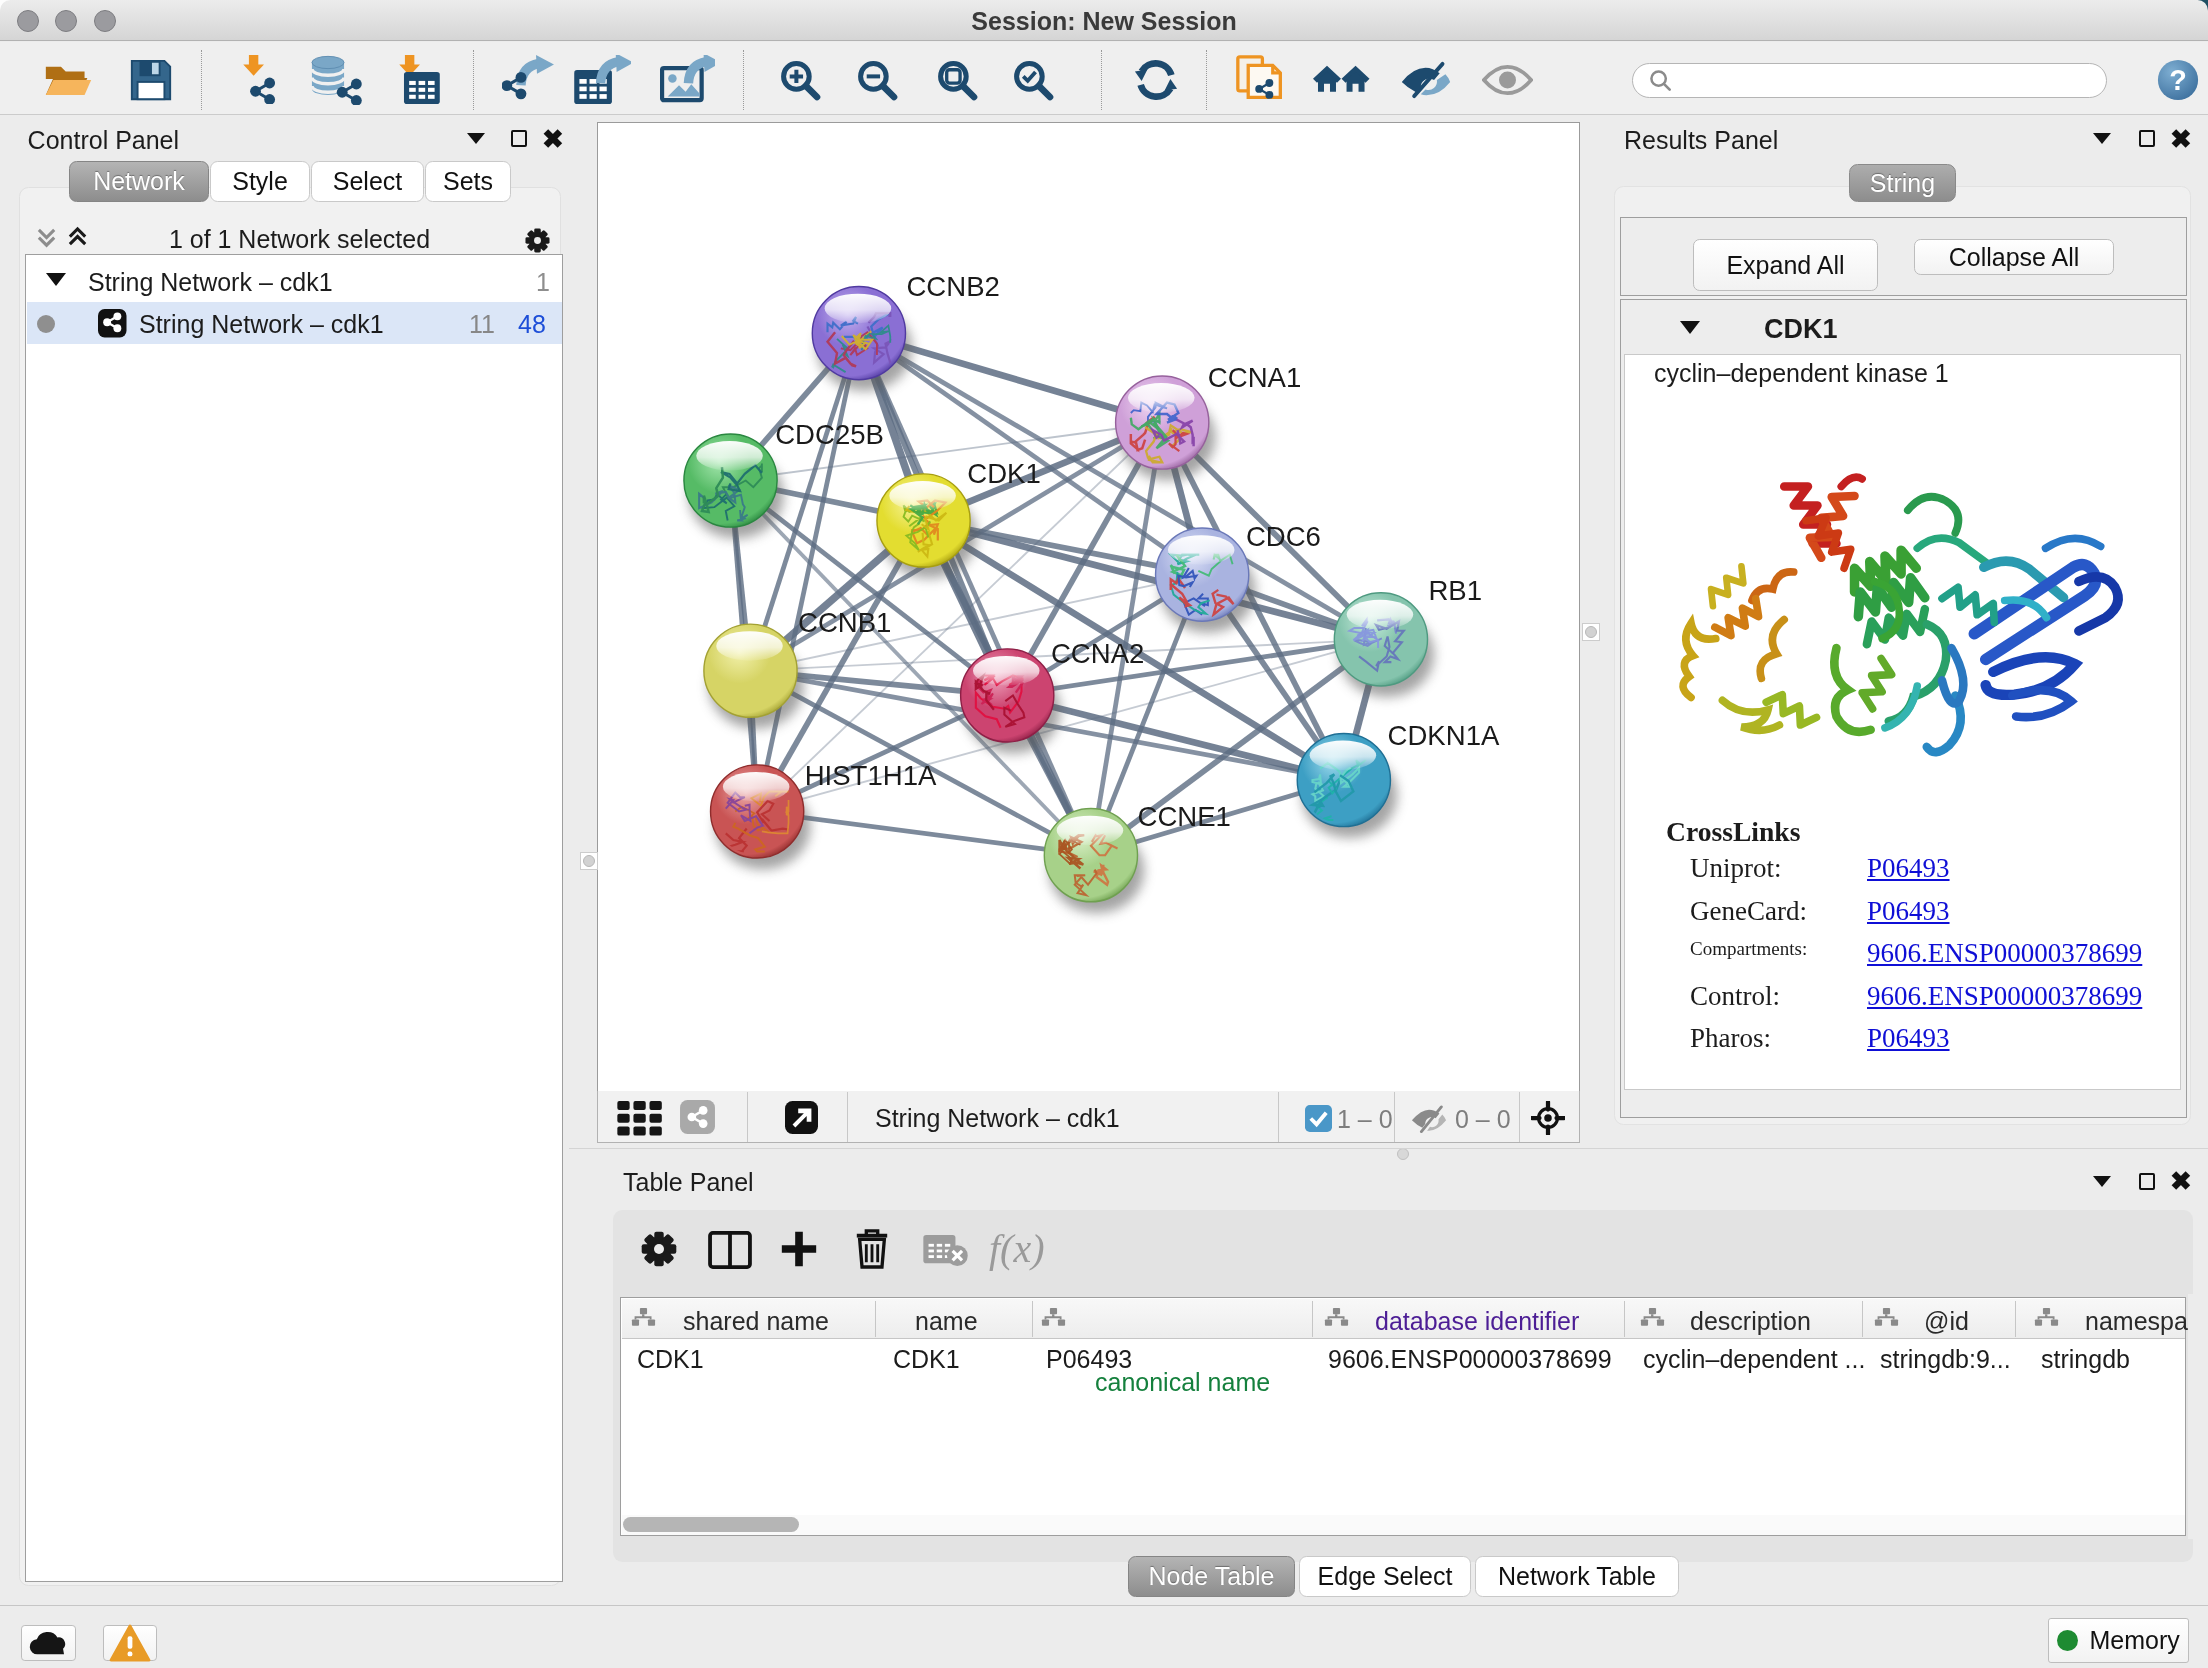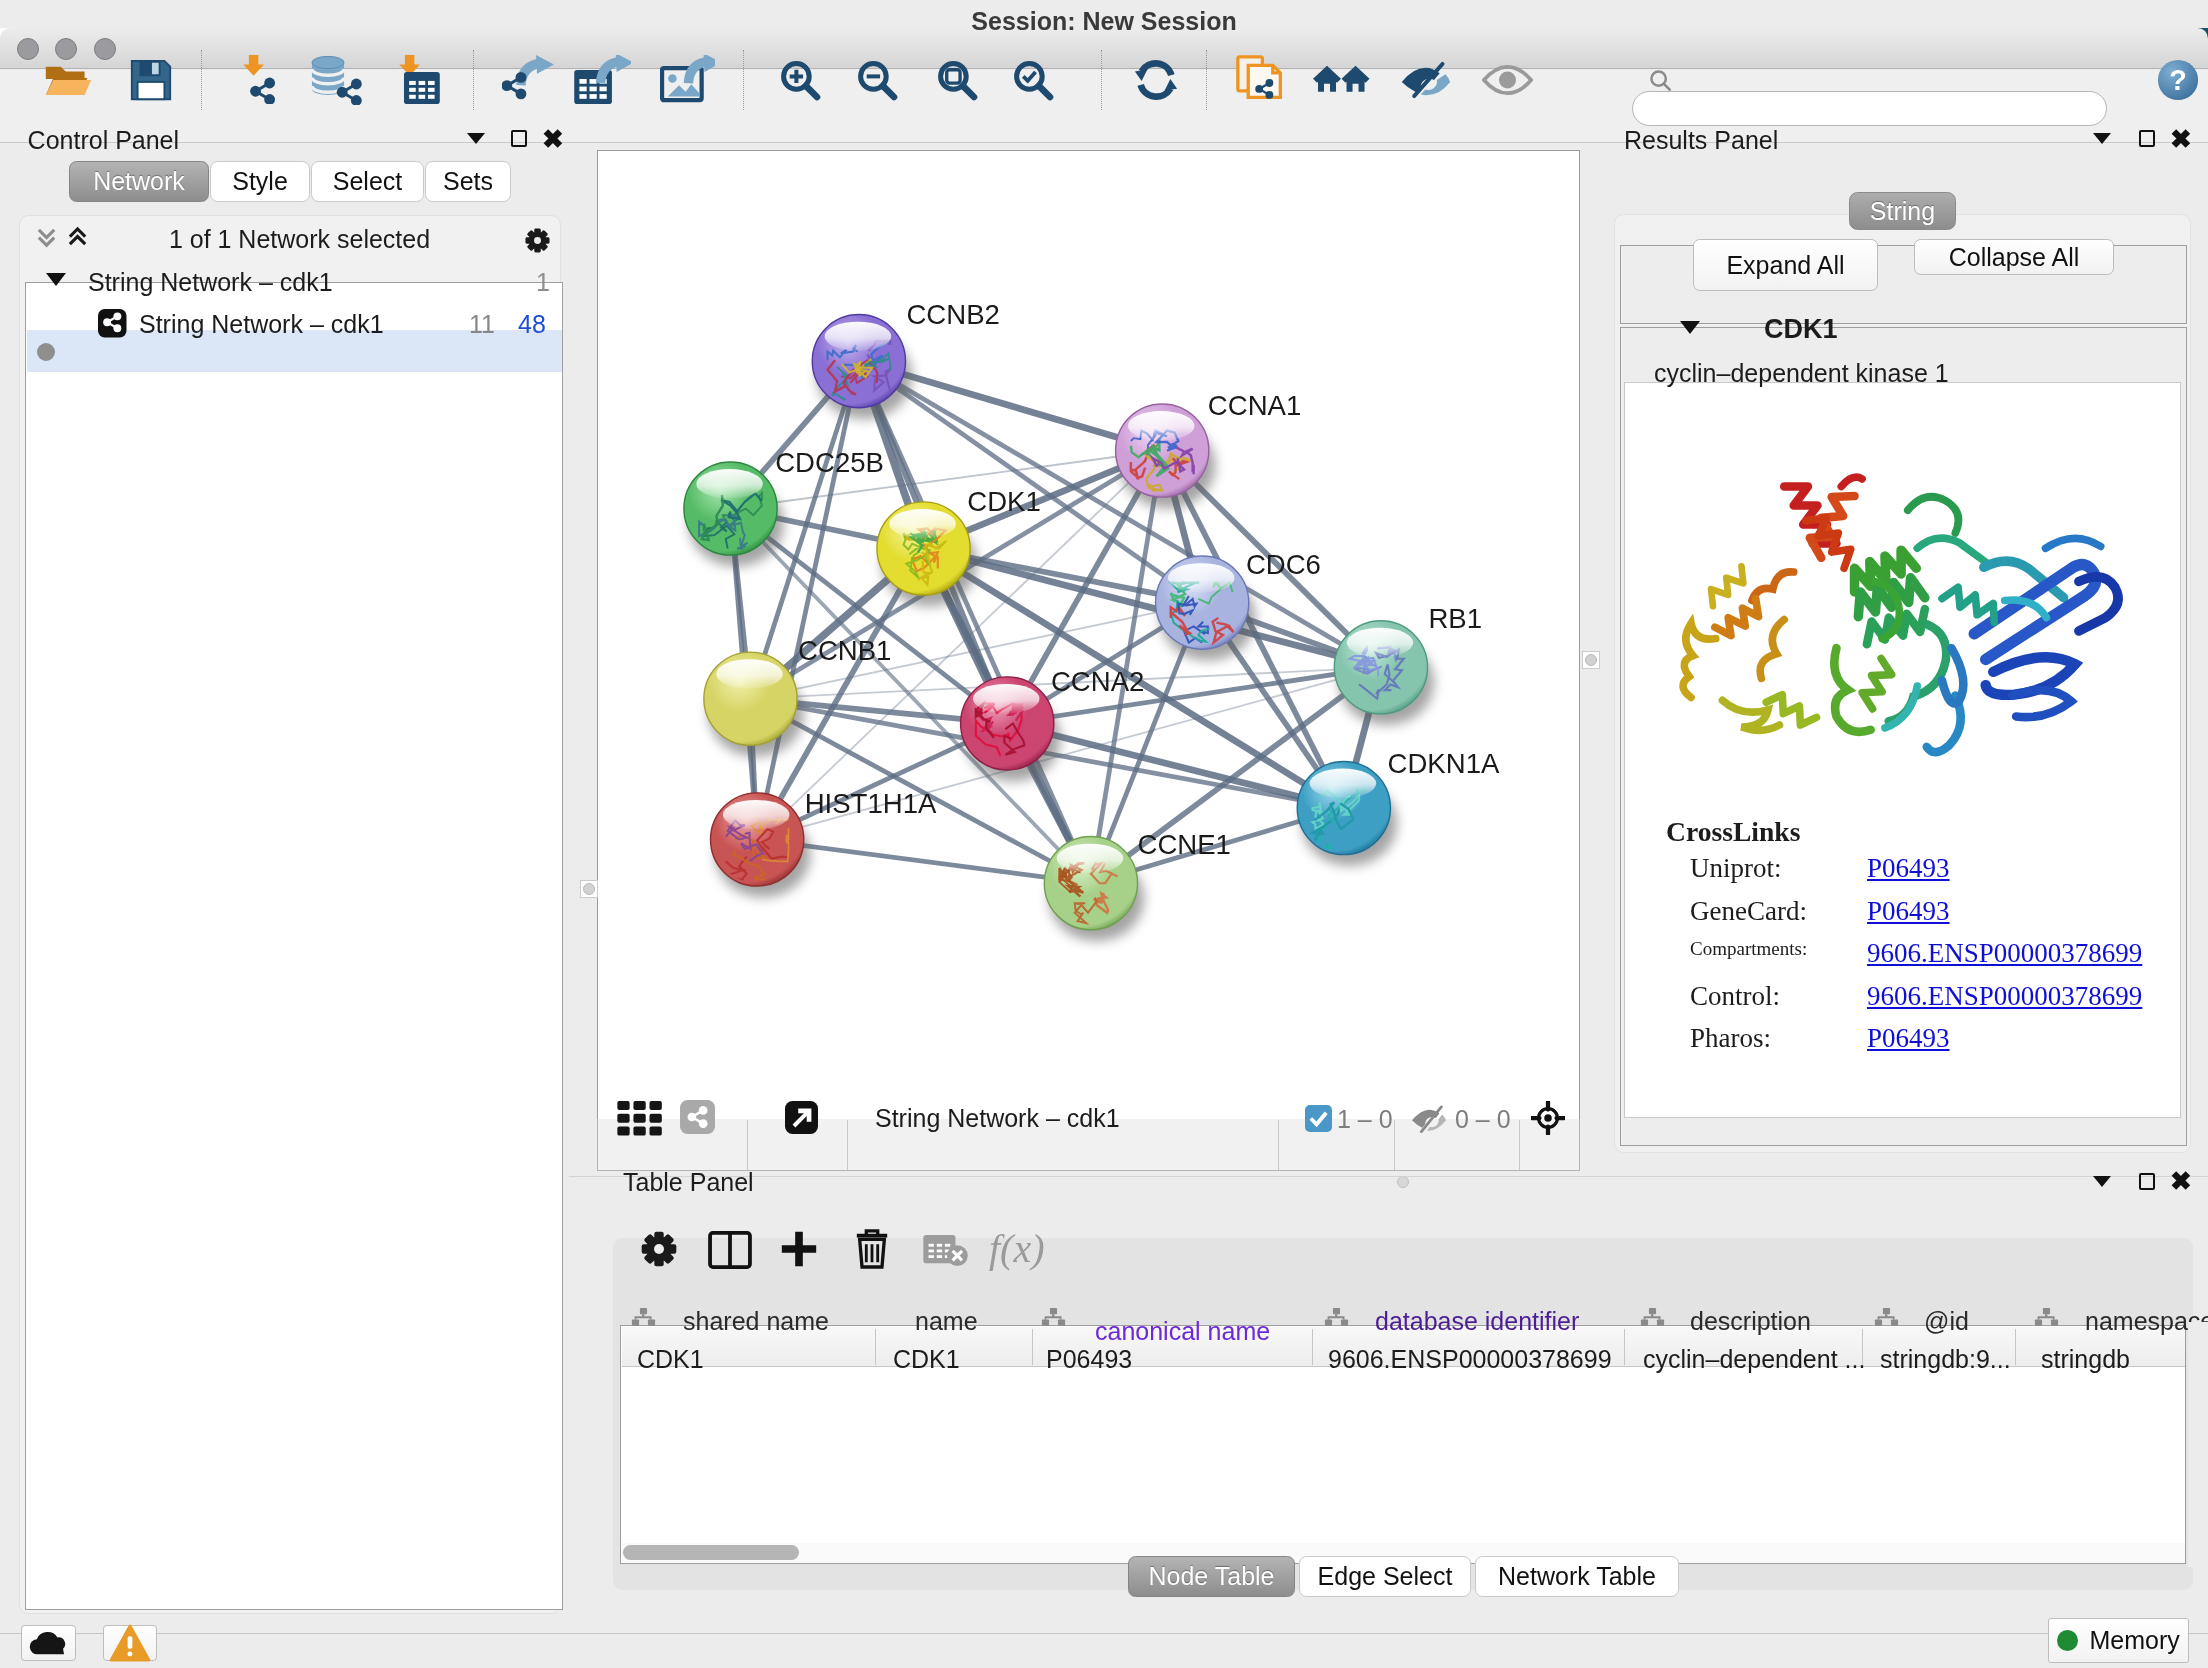--- a/index.html
+++ b/index.html
@@ -1,17 +1,17 @@
 <!DOCTYPE html>
 <html style="font-size:15px"><head><meta charset="utf-8">
 <style>
 * { margin:0; padding:0; box-sizing:border-box; }
 html,body { width:2208px; height:1668px; overflow:hidden; background:#ececec;
   font-family:"Liberation Sans", sans-serif; -webkit-font-smoothing:antialiased; }
-.abs { position:absolute;margin-top:28px; }
+.abs { position:absolute; }
 .txt { position:absolute; white-space:nowrap; font-size:25px; color:#1c1c1c; }
 .tab { position:absolute; height:41px; border-radius:7.6px; background:#fff; border:1px solid #c9c9c9;
   font-size:25px; color:#111; display:flex; align-items:center; justify-content:center; }
 .tabsel { background:linear-gradient(#b4b4b4,#8d8d8d); color:#fff; border:1px solid #858585;
   text-shadow:0 -1px 1px rgba(0,0,0,.35); }
 .wbtn { position:absolute; background:linear-gradient(#ffffff,#f2f2f2); border:1px solid #bdbdbd; border-radius:6.7px;
   font-size:25px; color:#111; display:flex; align-items:center; justify-content:center; }
 .caret { width:0; height:0; border-left:9.5px solid transparent; border-right:9.5px solid transparent;
   border-top:11.4px solid #111; position:absolute; }
 .wsq { position:absolute; width:16px; height:17px; border:2.4px solid #111; border-radius:1.9px; }
@@ -729,21 +729,21 @@
 <div class="txt" style="left:683px;top:1307px;color:#2a2a2a">shared name</div>
 <div class="txt" style="left:915px;top:1307px;color:#2a2a2a">name</div>
 <div style="position:absolute;left:1040px;top:1307px;"><svg width="27" height="21" viewBox="0 0 28 22" style="">
       <g fill="#8a8a8a" transform="scale(0.9333333333333333)">
 <rect x="11" y="1" width="8" height="7" rx="1"></rect>
 <rect x="2" y="14" width="8" height="7" rx="1"></rect>
         <rect x="20" y="14" width="8" height="7" rx="1"></rect>
 <path d="M14.4 8 v4 M6 14 v-2.5 h17 v2.5 M15 8 v4" stroke="#8a8a8a" stroke-width="2" fill="none"></path>
       </g>
     </svg></div>
-<div class="txt" style="left:1095px;top:1317px;color:#6d28d9">canonical name</div>
+<div class="txt" style="left:1095px;top:1368px;color:#15803d">canonical name</div>
 <div style="position:absolute;left:1323px;top:1307px;"><svg width="27" height="21" viewBox="0 0 28 22" style="">
       <g fill="#8a8a8a" transform="scale(0.9333333333333333)">
 <rect x="11" y="1" width="8" height="7" rx="1"></rect>
 <rect x="2" y="14" width="8" height="7" rx="1"></rect>
         <rect x="20" y="14" width="8" height="7" rx="1"></rect>
 <path d="M14.4 8 v4 M6 14 v-2.5 h17 v2.5 M15 8 v4" stroke="#8a8a8a" stroke-width="2" fill="none"></path>
       </g>
     </svg></div>
 <div class="txt" style="left:1375px;top:1307px;color:#4c1d95">database identifier</div>
 <div style="position:absolute;left:1639px;top:1307px;"><svg width="27" height="21" viewBox="0 0 28 22" style="">

